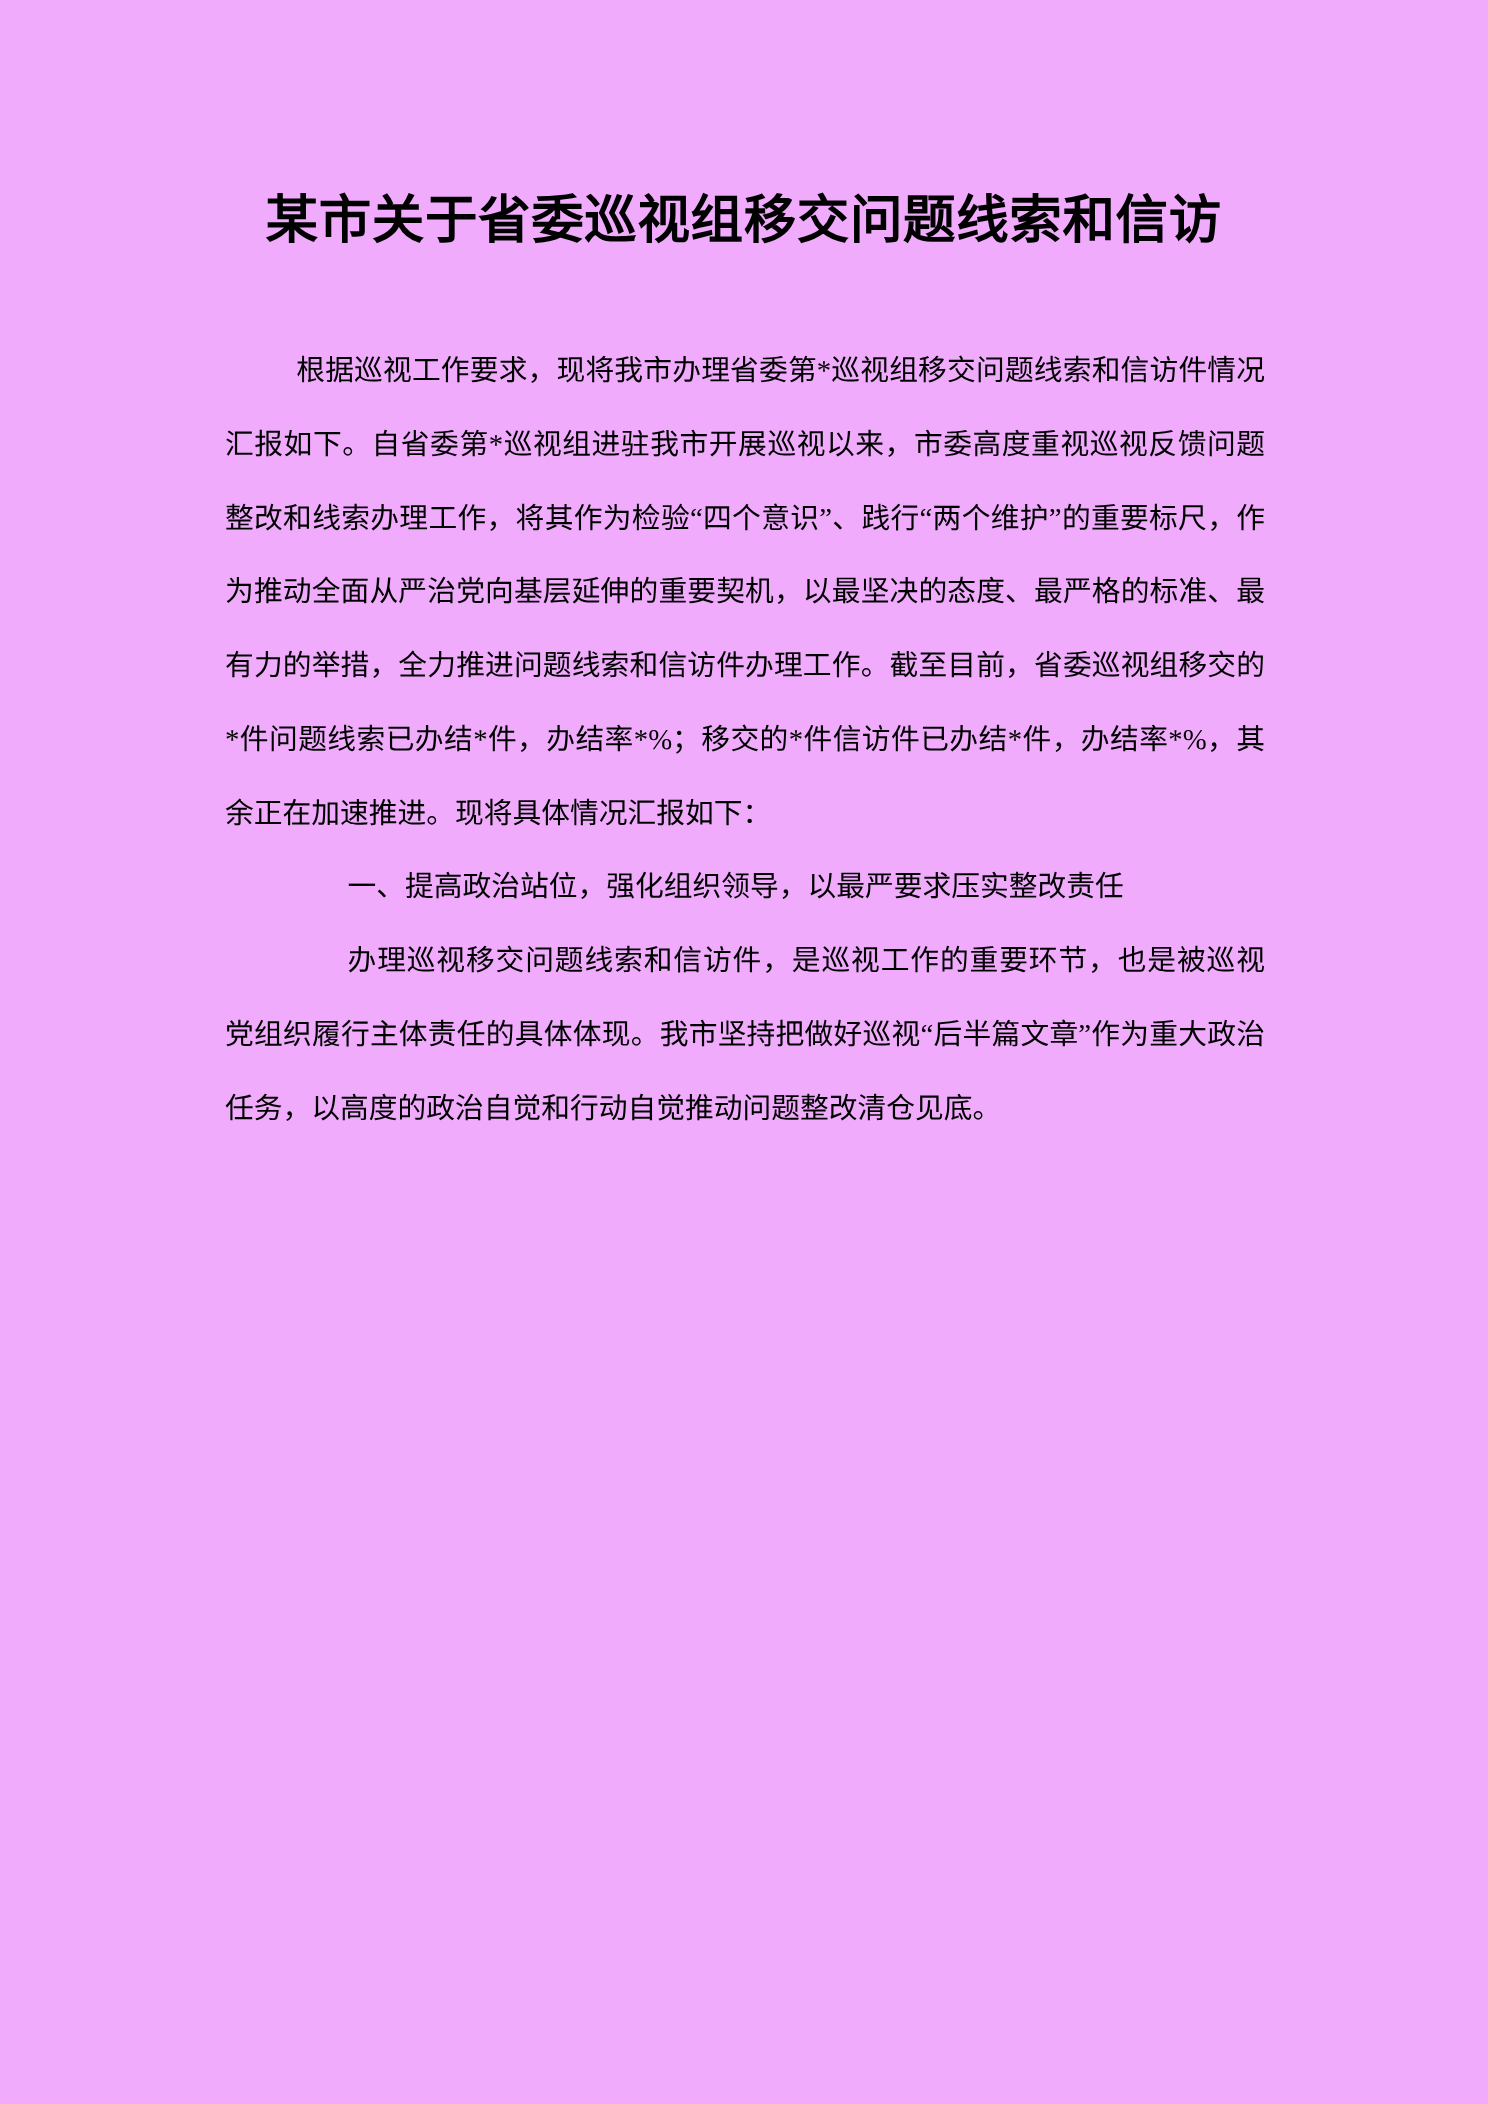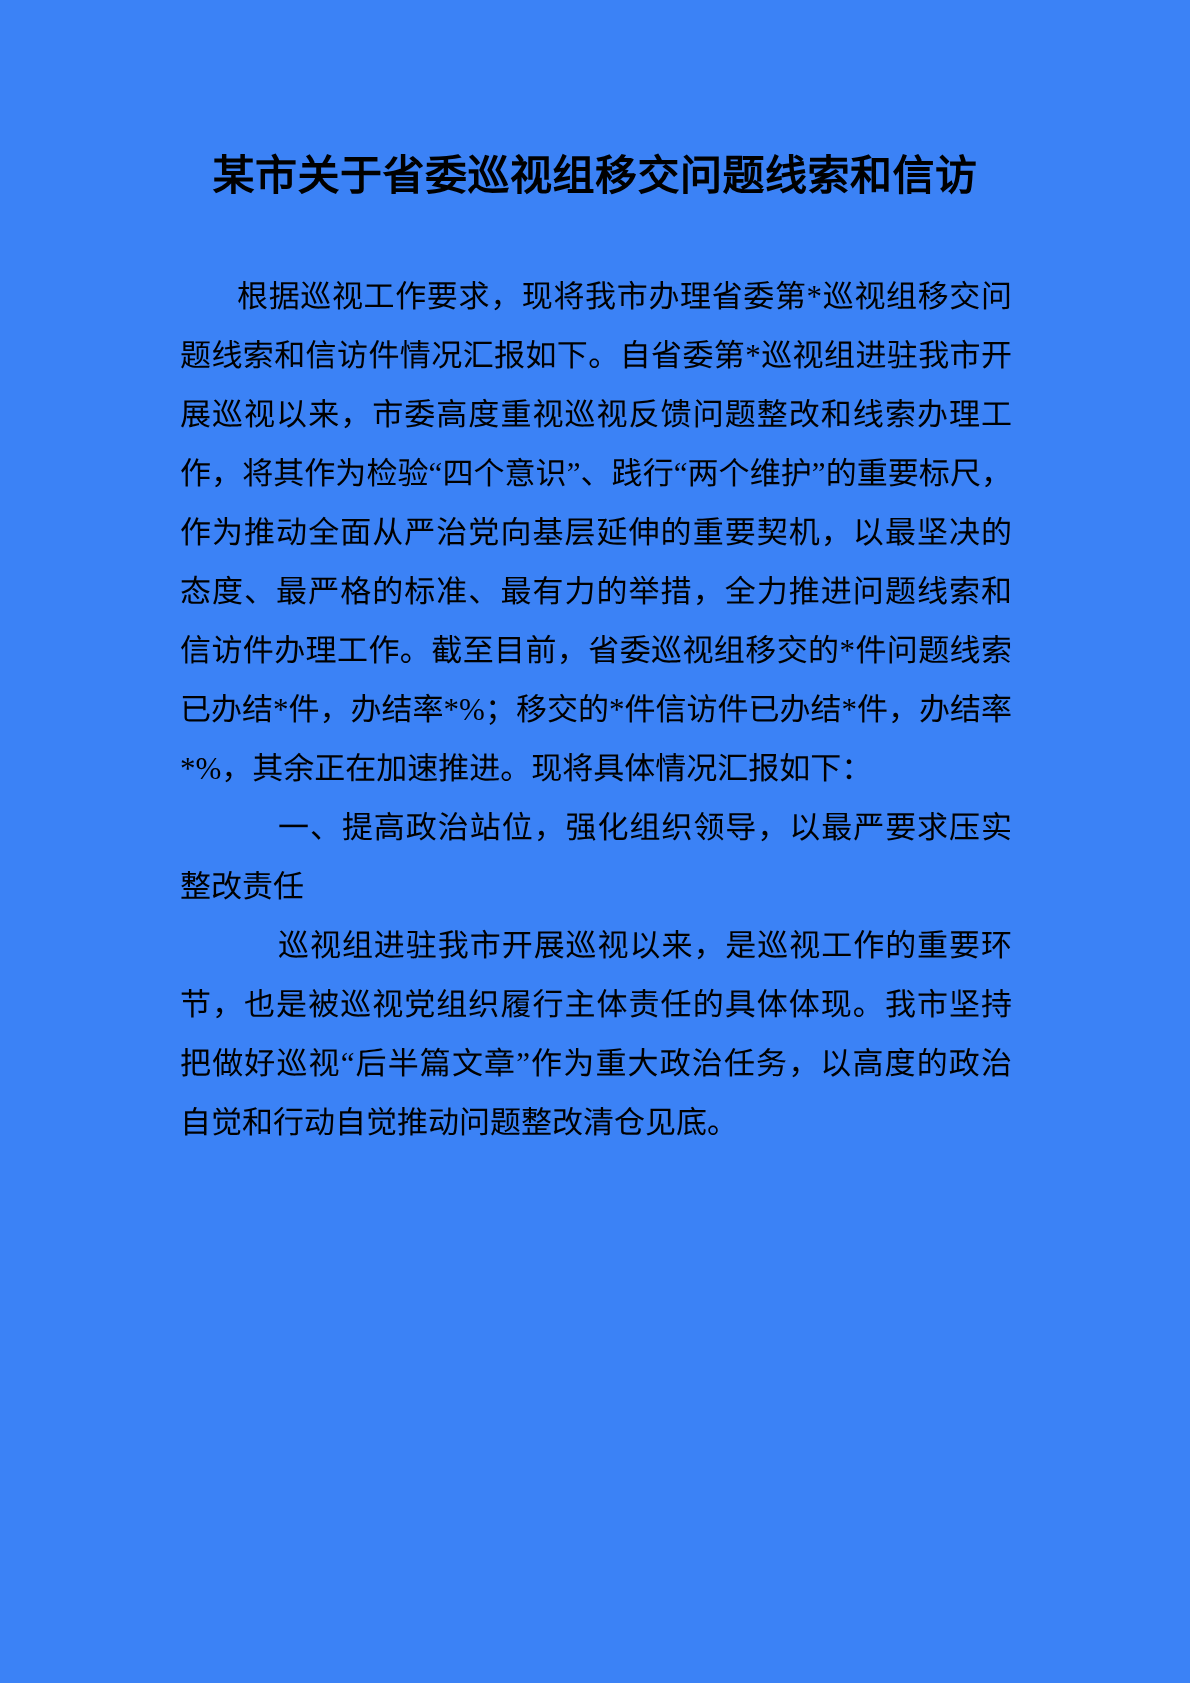--- a/index.html
+++ b/index.html
@@ -7,39 +7,39 @@
     width: 1190px;
     height: 1683px;
     background: #ffffff;
     color: #000000;
     font-family: "Liberation Serif", "DejaVu Serif", serif;
   }
   .page {
     position: relative;
     width: 1190px;
     height: 1683px;
-    background: #3b82f6;
+    background: #f0abfc;
     overflow: hidden;
     box-sizing: border-box;
     padding-top: 142px;
   }
   .doc-title {
     margin: 0 auto;
     width: 800px;
     text-align: center;
     font-family: "Liberation Sans", "DejaVu Sans", sans-serif;
     font-weight: 700;
     font-size: 42px;
     line-height: 67px;
     letter-spacing: 0.5px;
   }
   .title-line { display: block; white-space: nowrap; }
   .doc-body {
     margin: 58px 178px 0 180px;
-    font-size: 31px;
+    font-size: 23px;
     line-height: 59px;
     text-align: justify;
     text-justify: inter-ideograph;
   }
   .para { margin: 0; padding: 0; }
   .indent-2  { text-indent: 57px; }   
   .indent-lg { text-indent: 98px; }   
   .justify-last { text-align-last: justify; } 
 </style>
 </head>
@@ -49,17 +49,17 @@
 
   <h1 class="doc-title">
     <span class="title-line">某市关于省委巡视组移交问题线索和信访</span>
   </h1>
 
   <div class="doc-body">
     <p class="para indent-2">根据巡视工作要求，现将我市办理省委第*巡视组移交问题线索和信访件情况汇报如下。自省委第*巡视组进驻我市开展巡视以来，市委高度重视巡视反馈问题整改和线索办理工作，将其作为检验“四个意识”、践行“两个维护”的重要标尺，作为推动全面从严治党向基层延伸的重要契机，以最坚决的态度、最严格的标准、最有力的举措，全力推进问题线索和信访件办理工作。截至目前，省委巡视组移交的*件问题线索已办结*件，办结率*%；移交的*件信访件已办结*件，办结率*%，其余正在加速推进。现将具体情况汇报如下：</p>
 
     <p class="para indent-lg">一、提高政治站位，强化组织领导，以最严要求压实整改责任</p>
 
-    <p class="para indent-lg">巡视组进驻我市开展巡视以来，是巡视工作的重要环节，也是被巡视党组织履行主体责任的具体体现。我市坚持把做好巡视“后半篇文章”作为重大政治任务，以高度的政治自觉和行动自觉推动问题整改清仓见底。</p>
+    <p class="para indent-lg">办理巡视移交问题线索和信访件，是巡视工作的重要环节，也是被巡视党组织履行主体责任的具体体现。我市坚持把做好巡视“后半篇文章”作为重大政治任务，以高度的政治自觉和行动自觉推动问题整改清仓见底。</p>
 
   </div>
 
 </div>
 
 </body></html>

